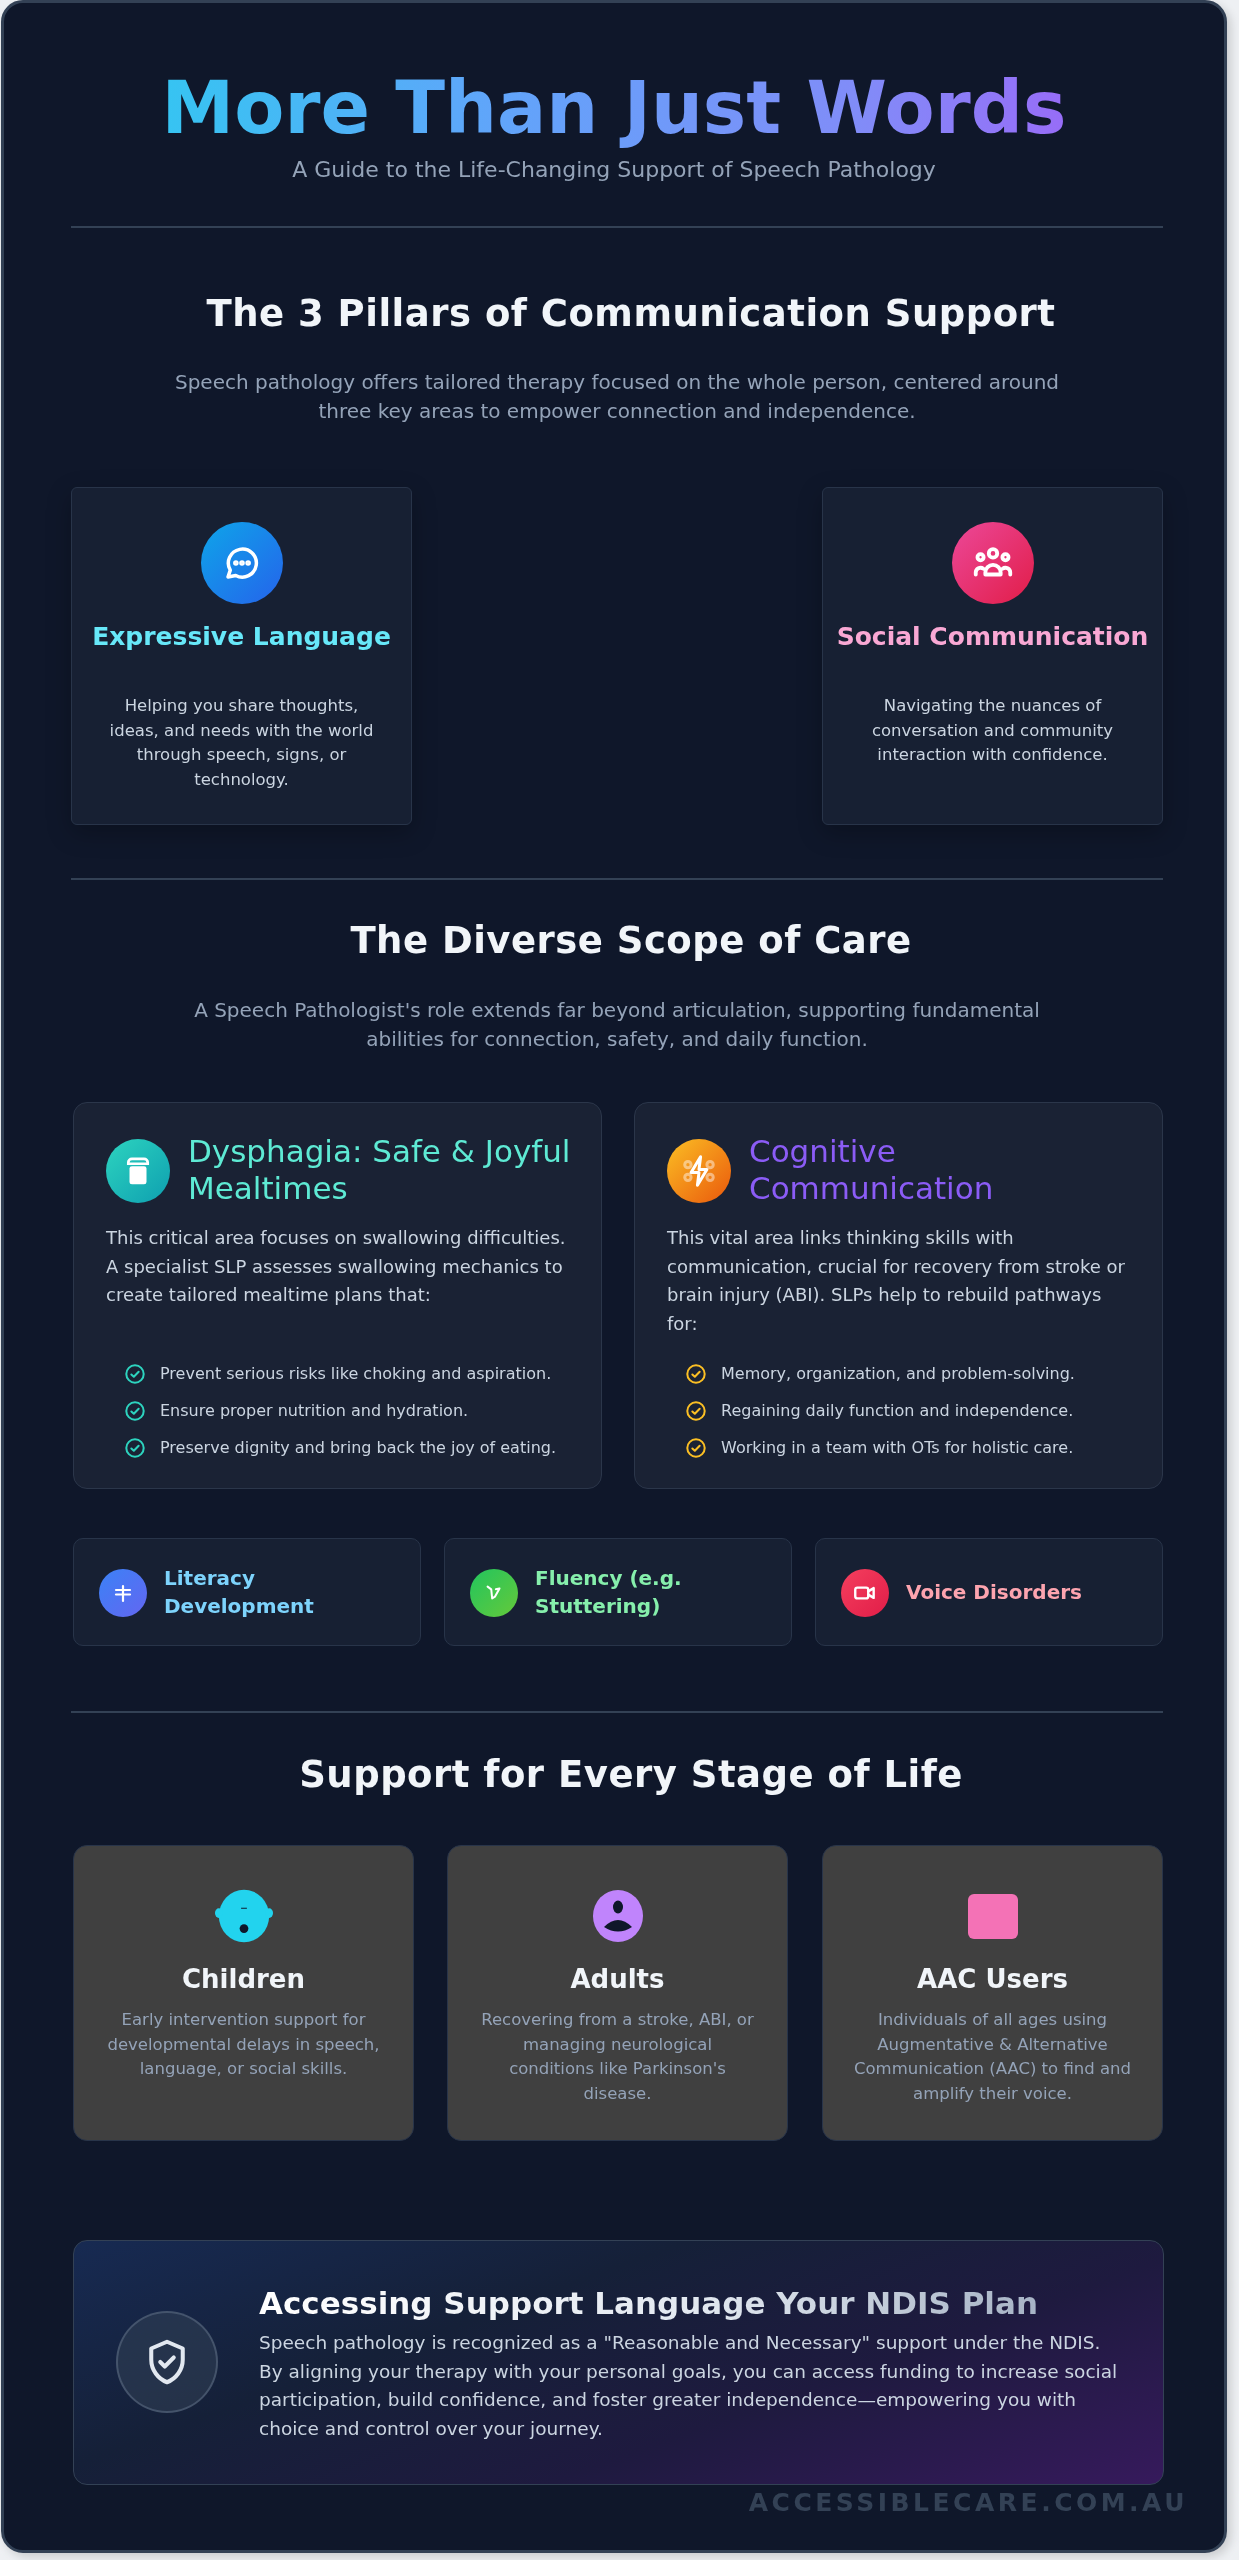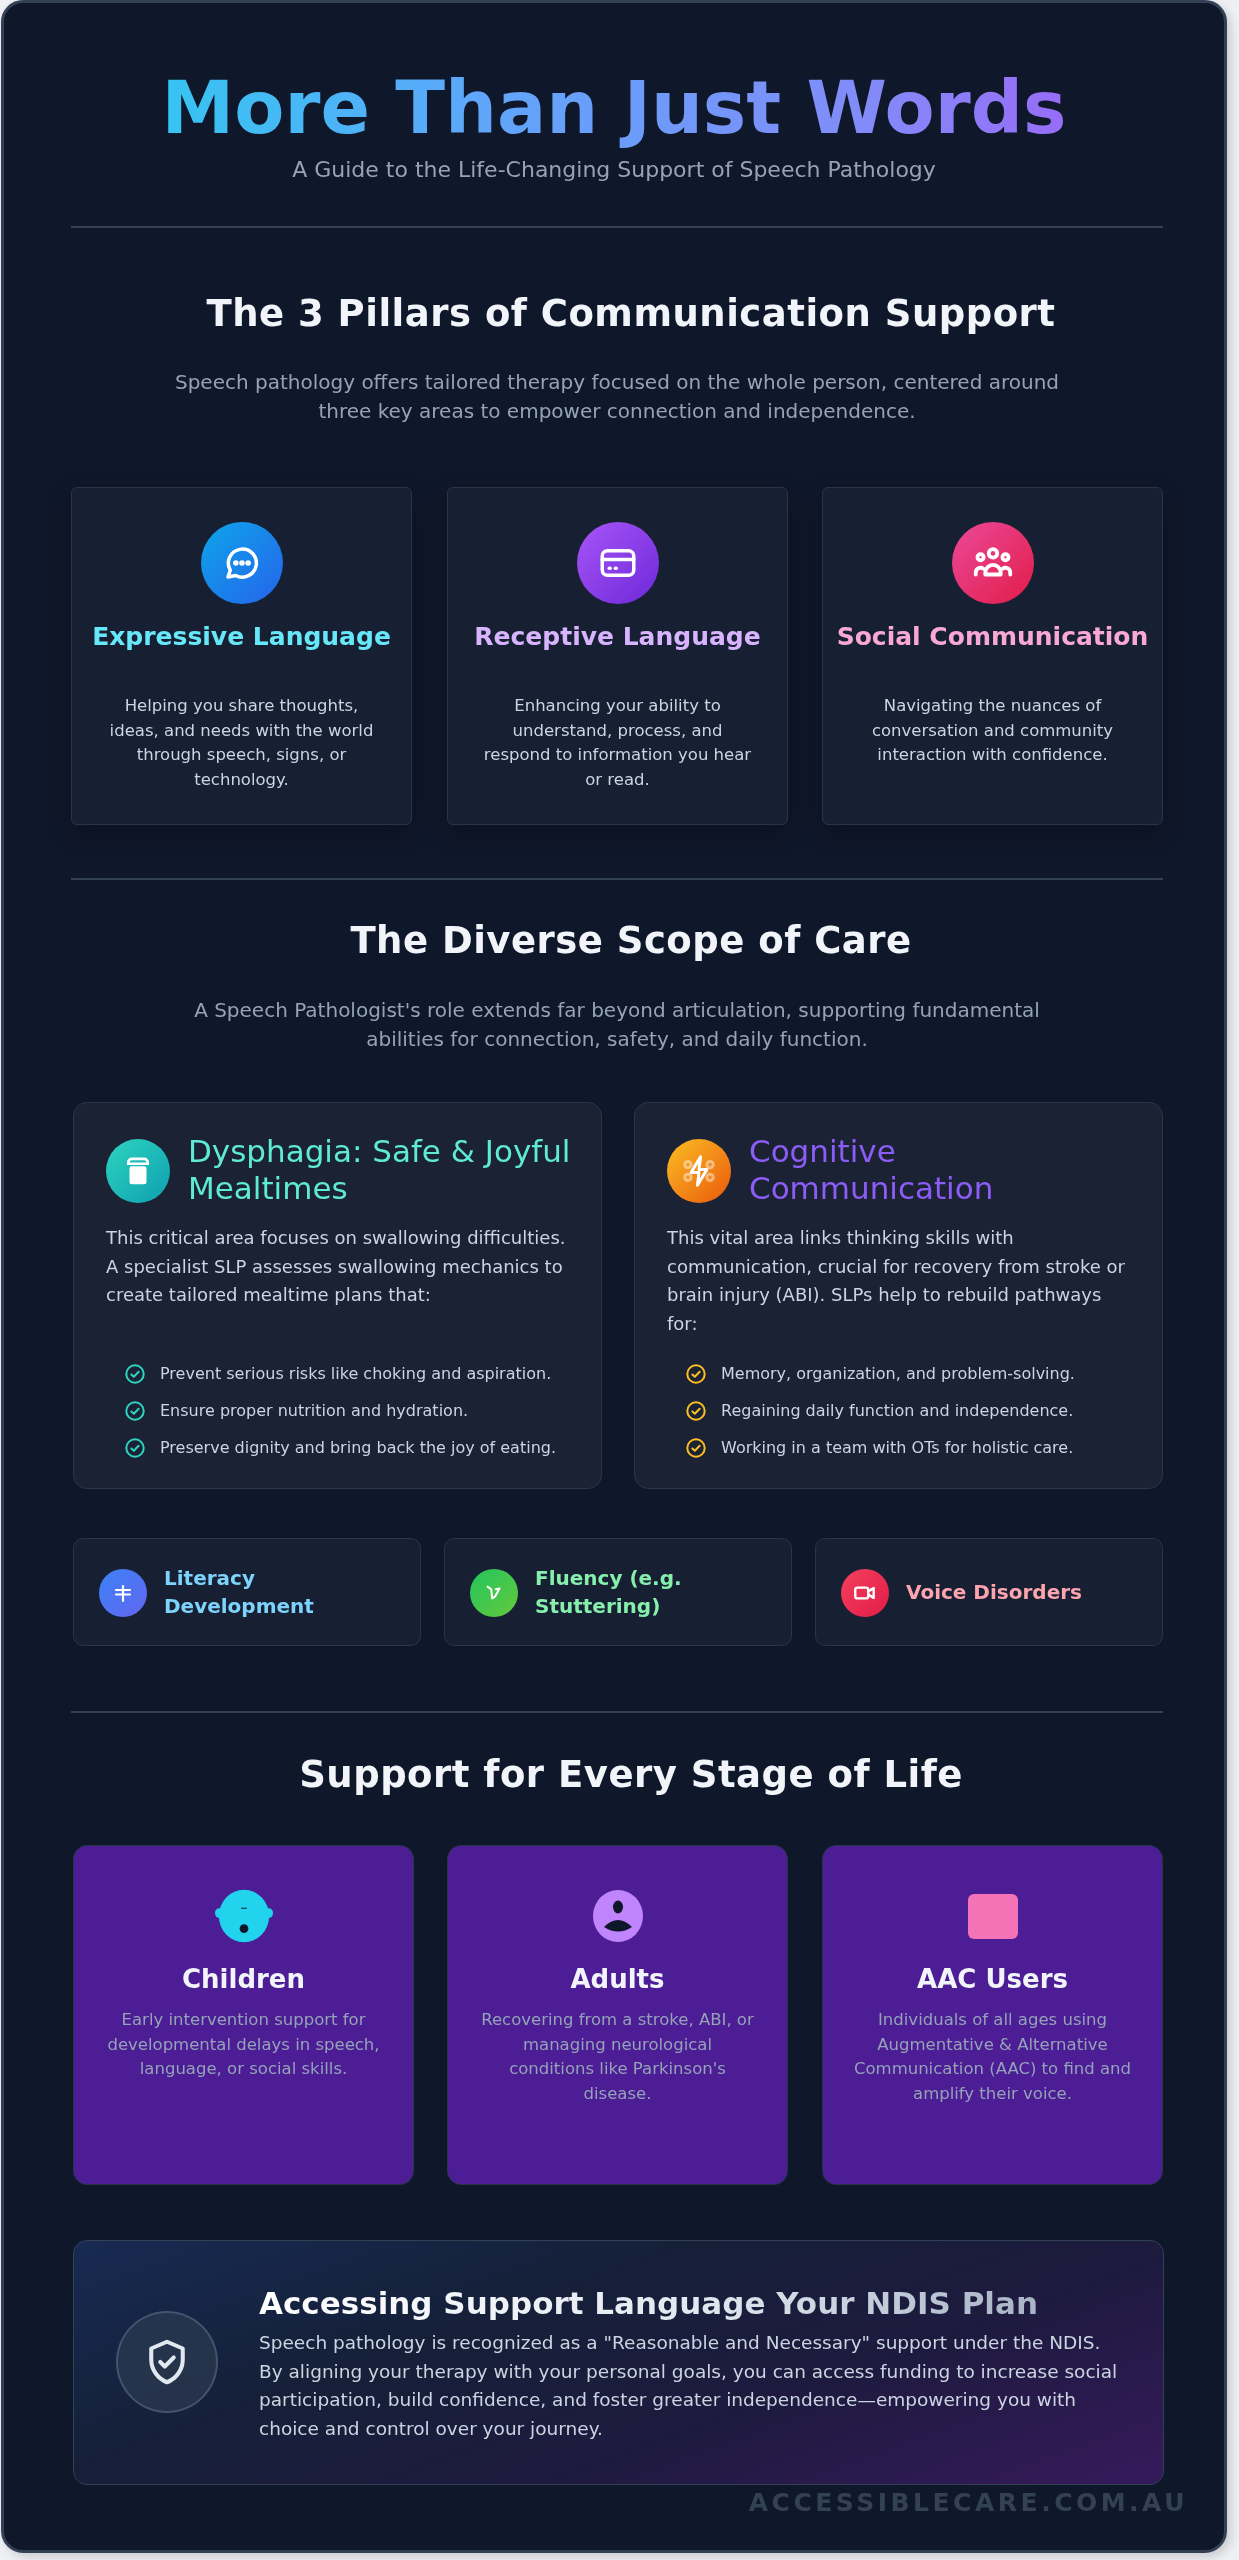--- a/index.html
+++ b/index.html
@@ -74,22 +74,22 @@
   }
   .mini .m-icon {
     position: absolute; left: 25px; top: 30px; width: 48px; height: 48px; border-radius: 50%;
     display: flex; align-items: center; justify-content: center;
   }
   .mini .m-label {
     position: absolute; left: 90px; right: 12px; top: 0; bottom: 0;
     display: flex; align-items: center; font-size: 20px; font-weight: bold; line-height: 28px;
   }
   .stage {
-    position: absolute; top: 1842px; width: 341px; height: 340px;
-    background: #4c1d95; border: 1.5px solid #283449; border-radius: 14px; text-align: center; padding-left: 44px;
+    position: absolute; top: 1842px; width: 341px; height: 296px;
+    background: #404040; border: 1.5px solid #283449; border-radius: 14px; text-align: center; padding-left: 44px;
   }
   .stage .s-icon { position: absolute; left: 50%; top: 40px; width: 60px; height: 60px; margin-left: -30px; display:flex; align-items:center; justify-content:center; }
   .stage .s-title {
     position: absolute; left: 0; right: 0; top: 116px;
     font-size: 26px; font-weight: bold; color: #f1f5f9; line-height: 34px;
   }
   .stage .s-desc {
     position: absolute; left: 30px; right: 30px; top: 162px;
     font-size: 16.5px; color: #94a3b8; line-height: 24.5px;
   }
@@ -137,32 +137,20 @@
         <path d="M4 20l1.3-3.9A8 8 0 1 1 8.4 19.1z"></path>
         <circle cx="8.5" cy="12" r="0.6" fill="#fff"></circle>
             <circle cx="12" cy="12" r="0.6" fill="#fff"></circle>
             <circle cx="15.5" cy="12" r="0.6" fill="#fff"></circle>
       </svg>
     </div>
     <div class="p-title" style="color:#67e8f9">Expressive Language</div>
     <div class="p-desc">Helping you share thoughts, ideas, and needs with the world through speech, signs, or technology.</div>
   </div>
 
-  <div class="pillar" style="left:443px">
-    <div class="icon-circle" style="background:linear-gradient(135deg,#a855f7,#6d28d9)">
-      <svg width="42" height="42" viewBox="0 0 24 24" fill="none" stroke="#fff" stroke-width="2" stroke-linecap="round" stroke-linejoin="round">
-        <rect x="3" y="5" width="18" height="14" rx="3"></rect>
-            <line x1="3" y1="10" x2="21" y2="10"></line>
-        <line x1="7" y1="15" x2="7.5" y2="15"></line>
-            <line x1="10.5" y1="15" x2="11" y2="15"></line>
-      </svg>
-    </div>
-    <div class="p-title" style="color:#d8b4fe">Receptive Language</div>
-    <div class="p-desc">Enhancing your ability to understand, process, and respond to information you hear or read.</div>
-  </div>
 
   <div class="pillar" style="left:818px">
     <div class="icon-circle" style="background:linear-gradient(135deg,#ec4899,#e11d48)">
       <svg width="46" height="46" viewBox="0 0 24 24" fill="none" stroke="#fff" stroke-width="2" stroke-linecap="round" stroke-linejoin="round">
         <circle cx="12" cy="7" r="2.2"></circle>
             <circle cx="5.5" cy="9" r="1.6"></circle>
             <circle cx="18.5" cy="9" r="1.6"></circle>
         <path d="M8 18v-1a4 4 0 0 1 8 0v1z"></path>
             <path d="M3 18v-1a2.5 2.5 0 0 1 4-2"></path>
             <path d="M21 18v-1a2.5 2.5 0 0 0-4-2"></path>

